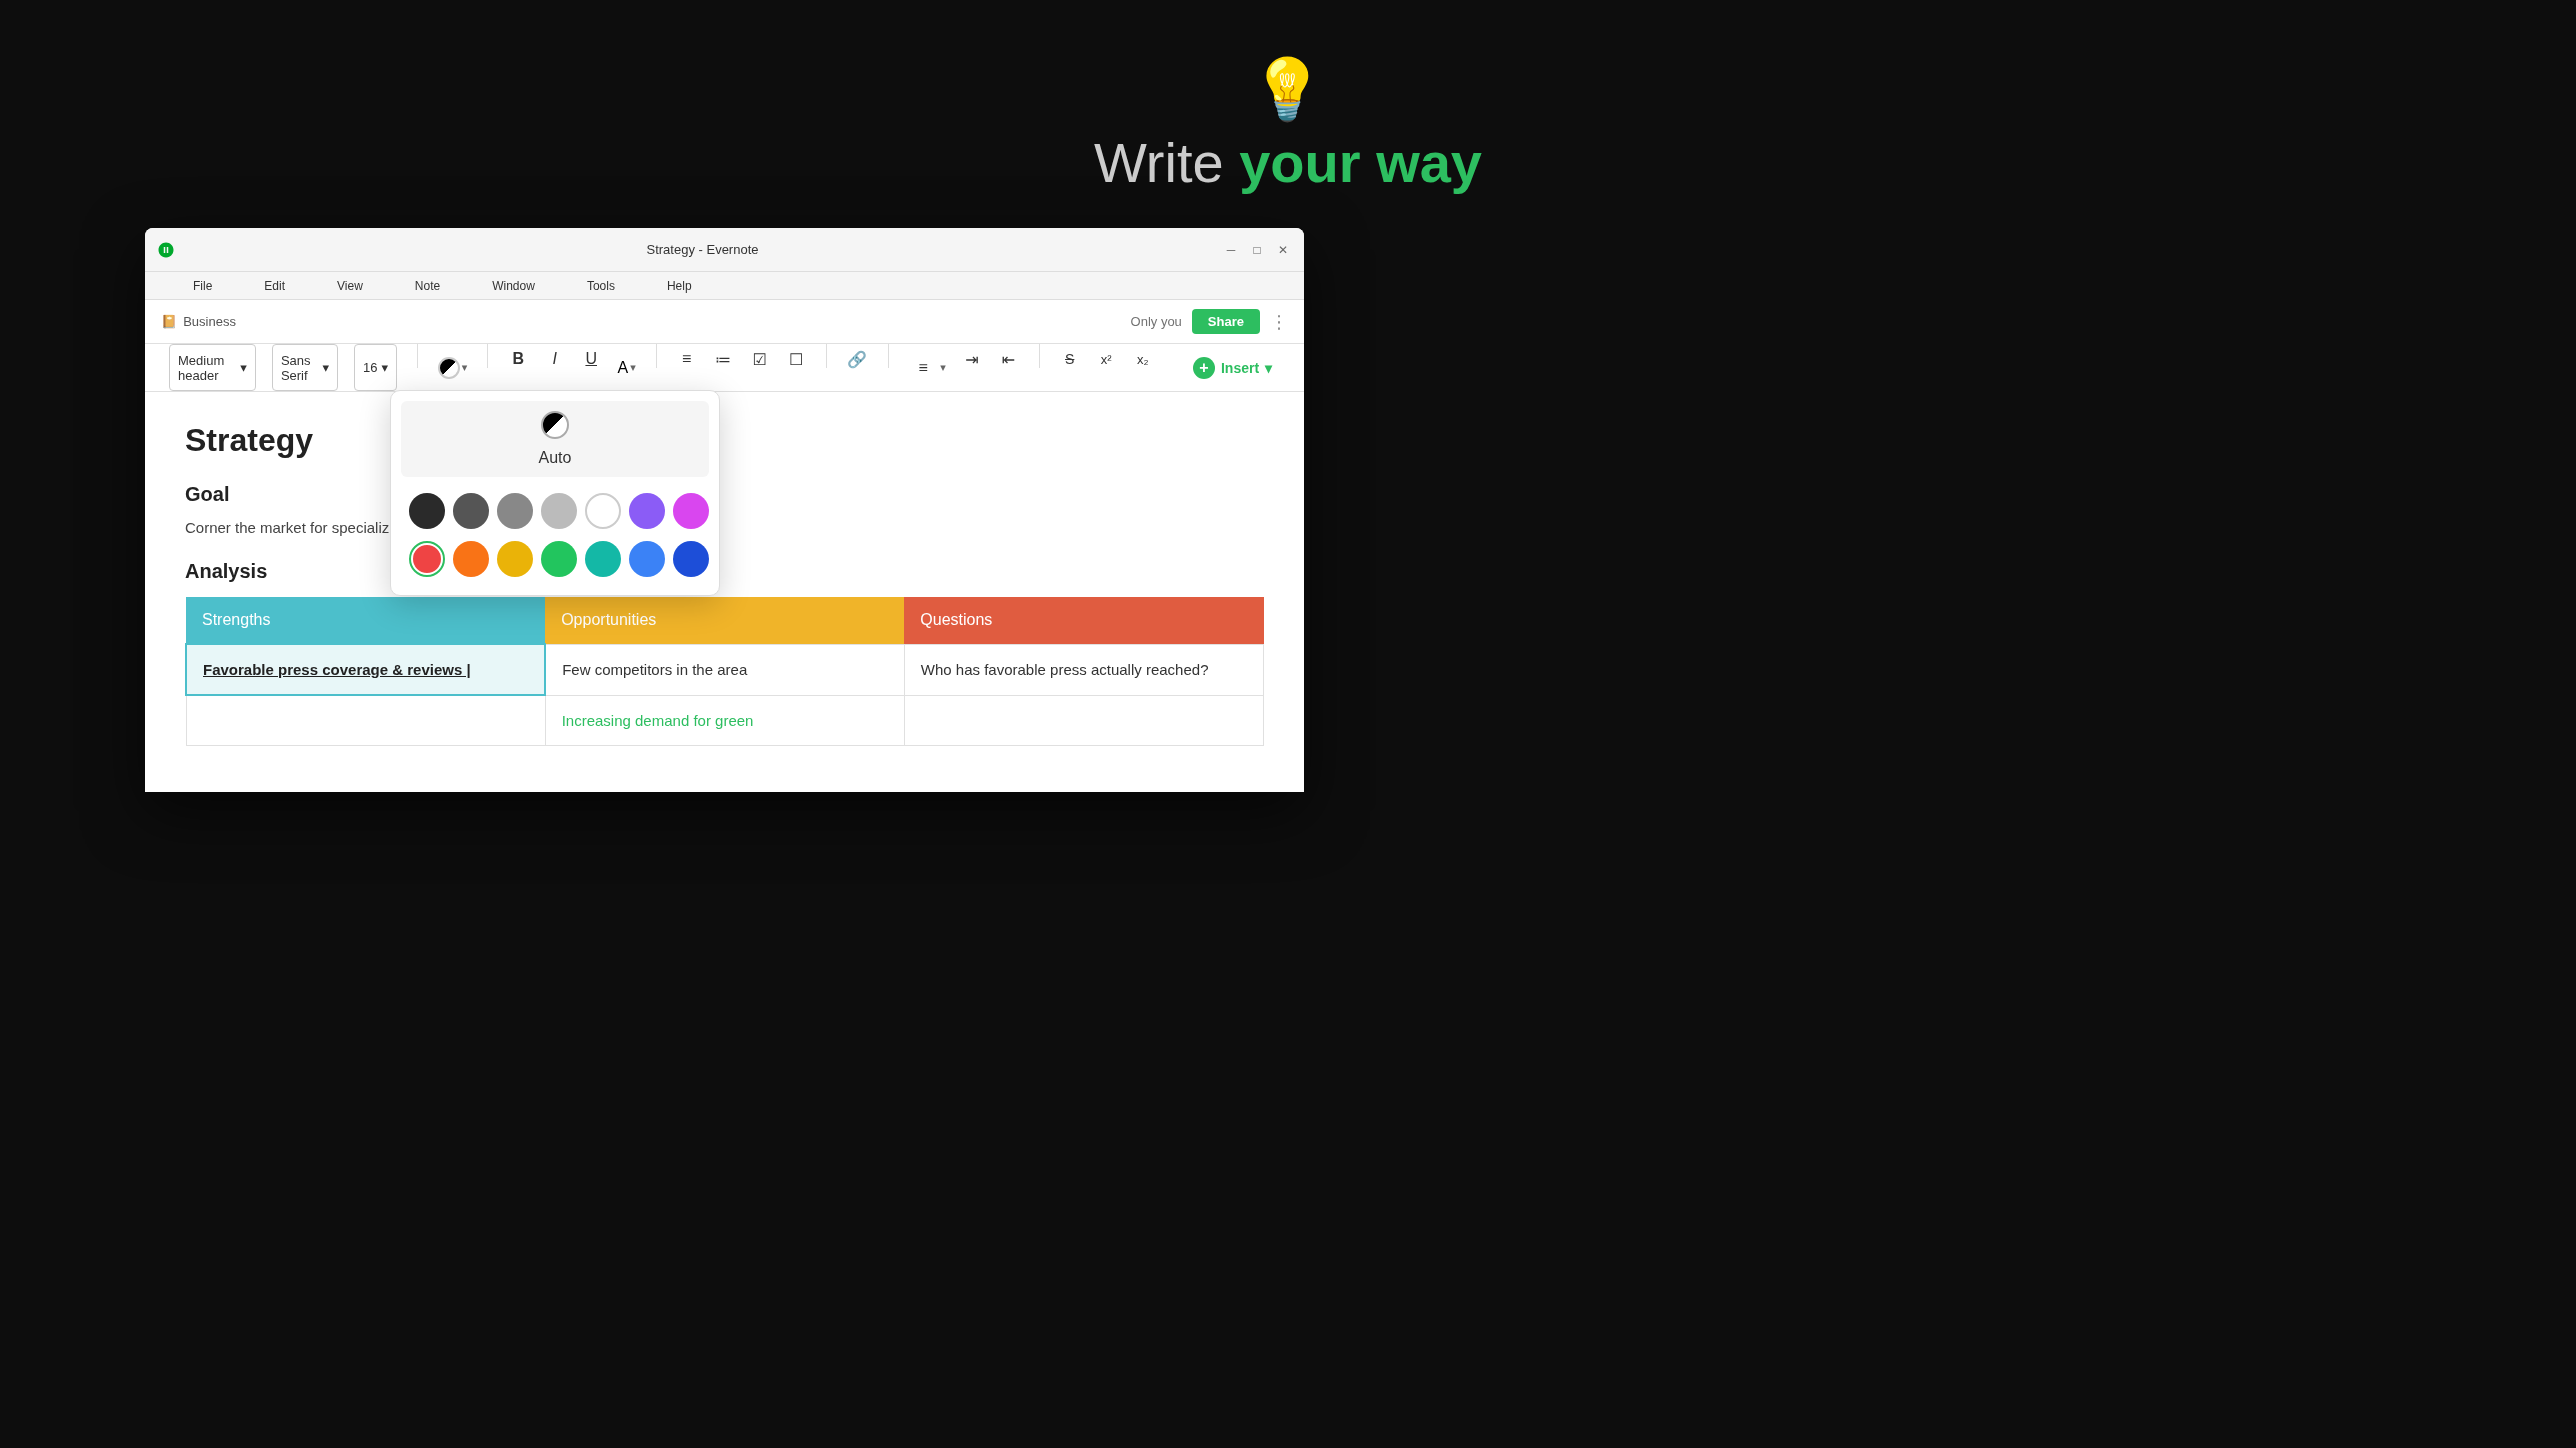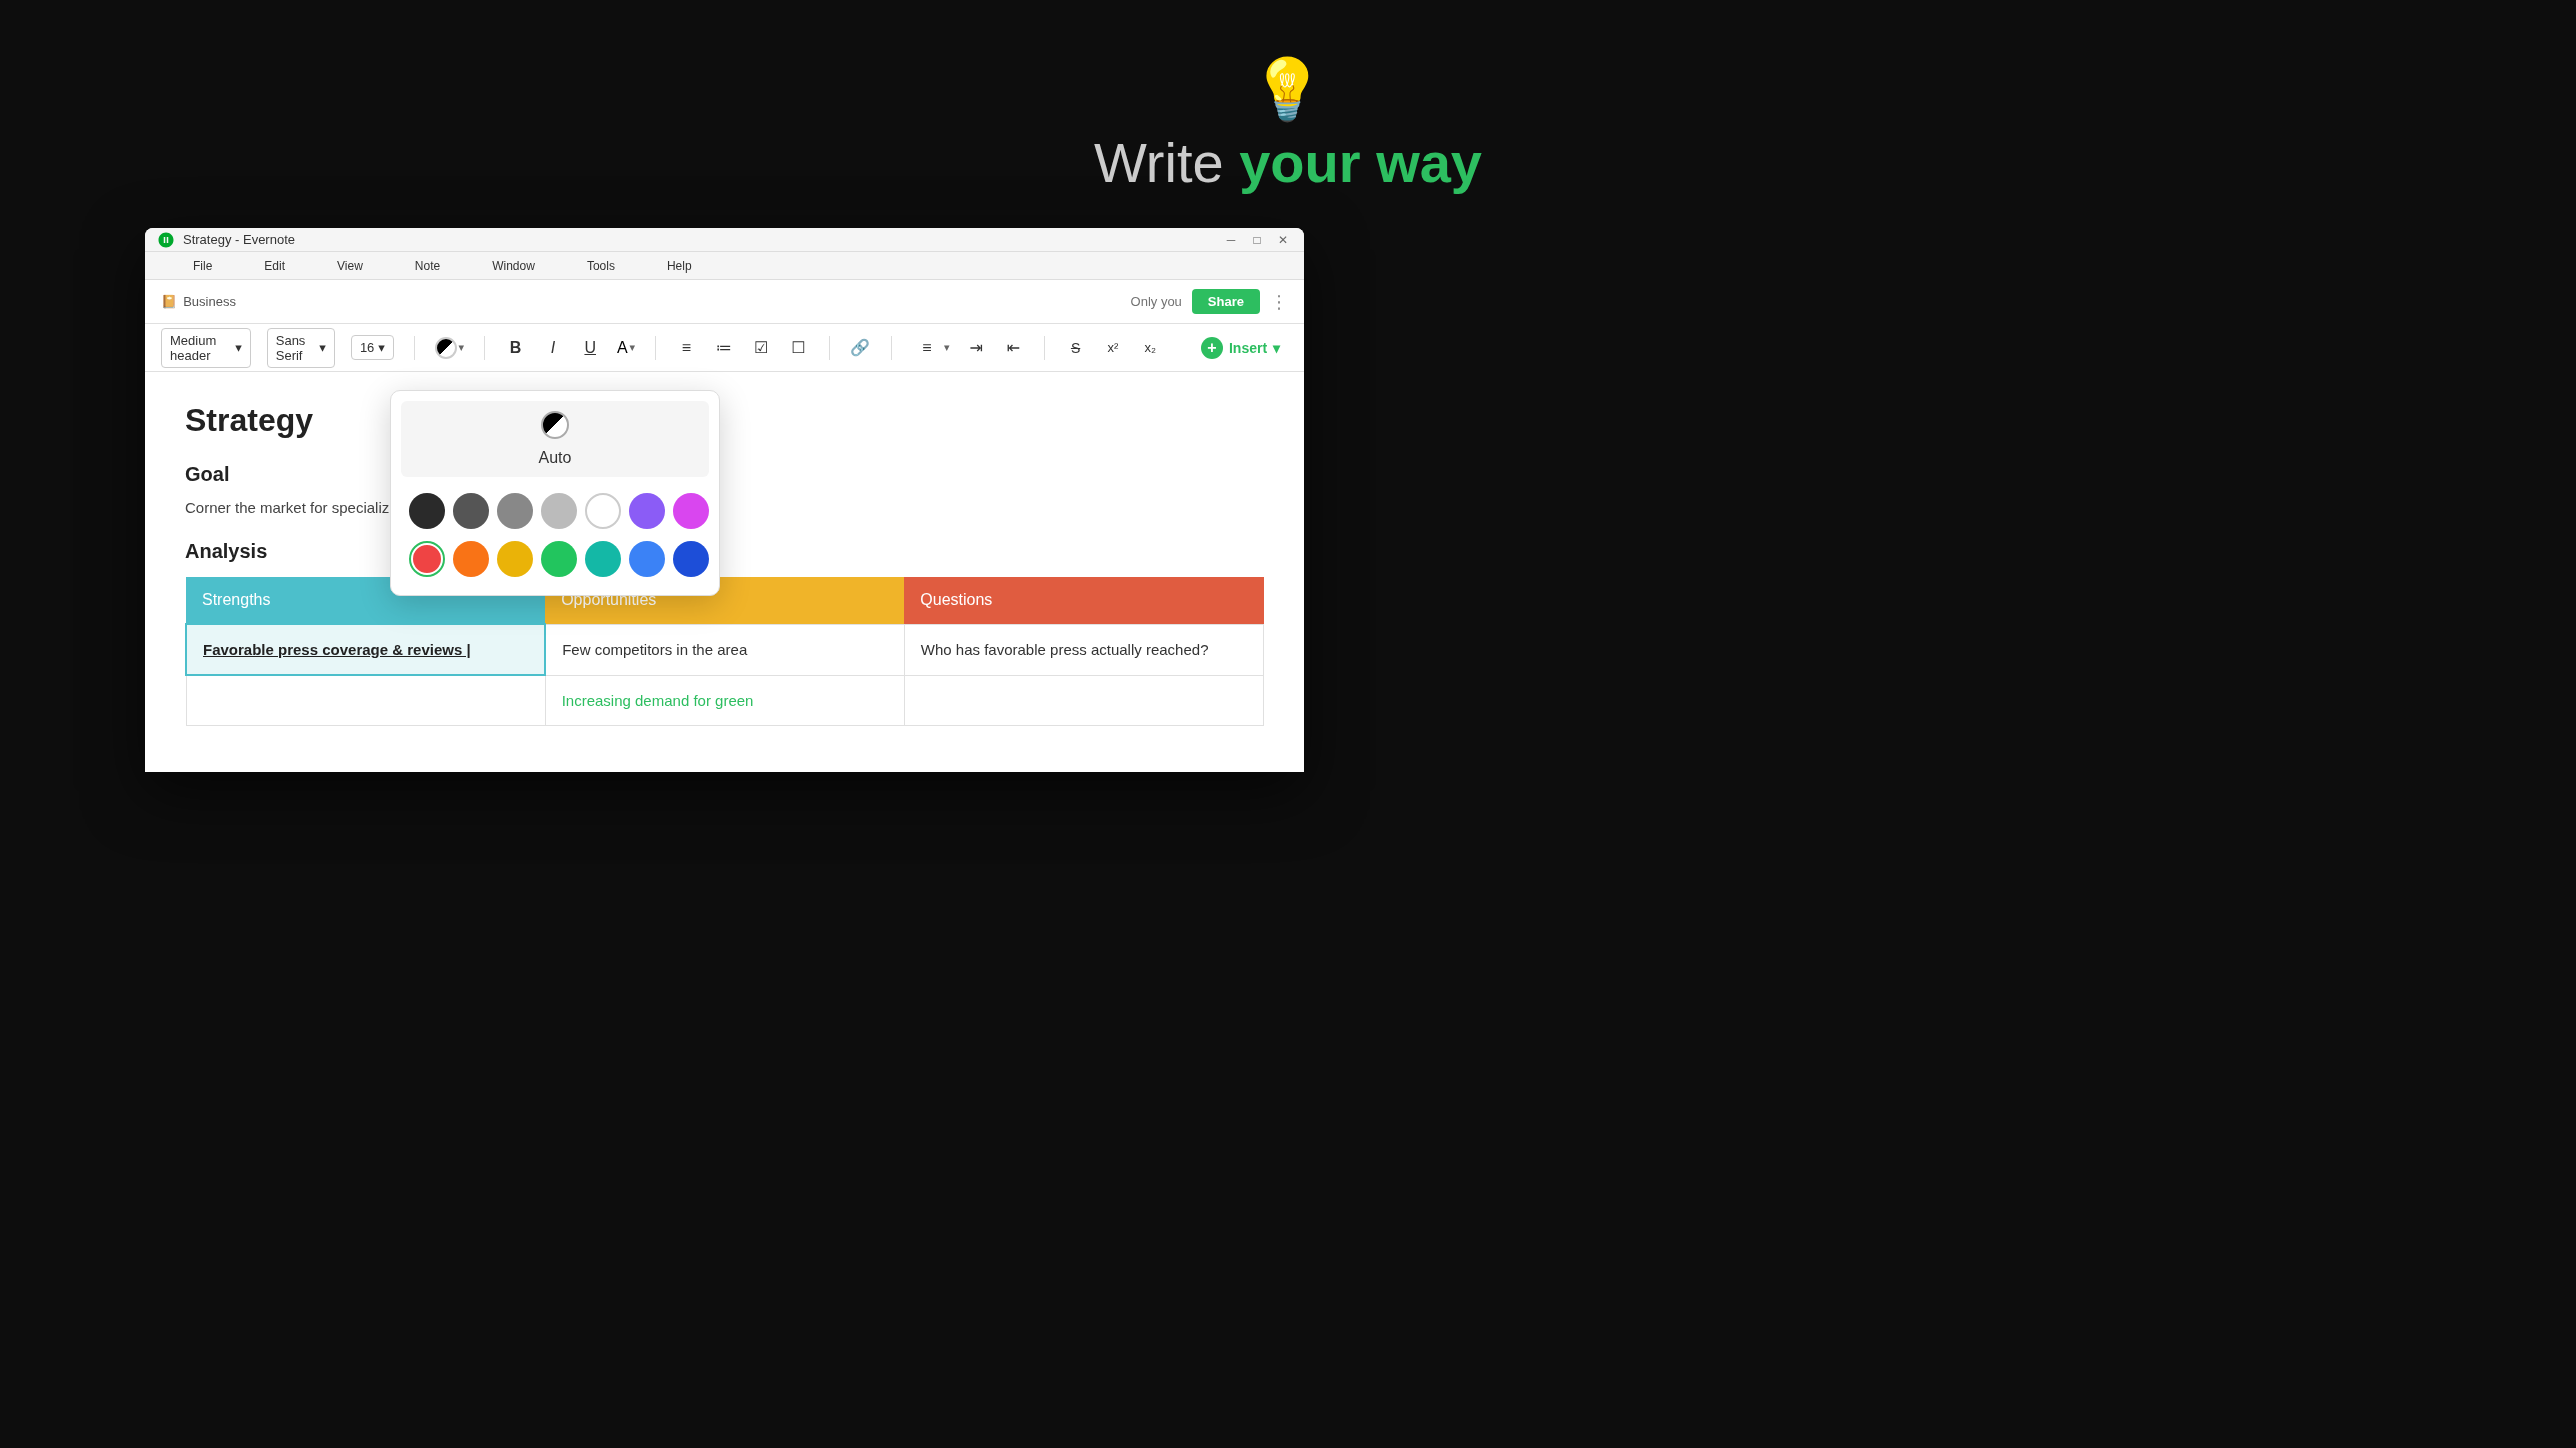--- a/index.html
+++ b/index.html
@@ -60,22 +60,23 @@
     }
 
     
     .title-bar {
       background: #f5f5f5;
       border-bottom: 1px solid #ddd;
       border-radius: 8px 8px 0 0;
       display: flex;
       align-items: center;
       padding: 0 12px;
-      height: 24px;
+      height: 44px;
       position: relative;
+      text-align: center;
     }
     .title-bar-icon {
       width: 18px;
       height: 18px;
       margin-right: 8px;
     }
     .title-text {
       font-size: 13px;
       color: #333;
       flex: 1;
@@ -153,22 +154,21 @@
       font-size: 18px;
       color: #888;
       cursor: pointer;
     }
 
     
     .toolbar {
       background: #fff;
       border-bottom: 1px solid #e0e0e0;
       display: flex;
-      align-items: center;
-      padding: 0 16px;
+      padding: 0 24px;
       height: 48px;
       gap: 16px;
       position: relative;
     }
     .toolbar-divider {
       width: 1px;
       height: 24px;
       background: #ddd;
       margin: 0 4px;
     }

